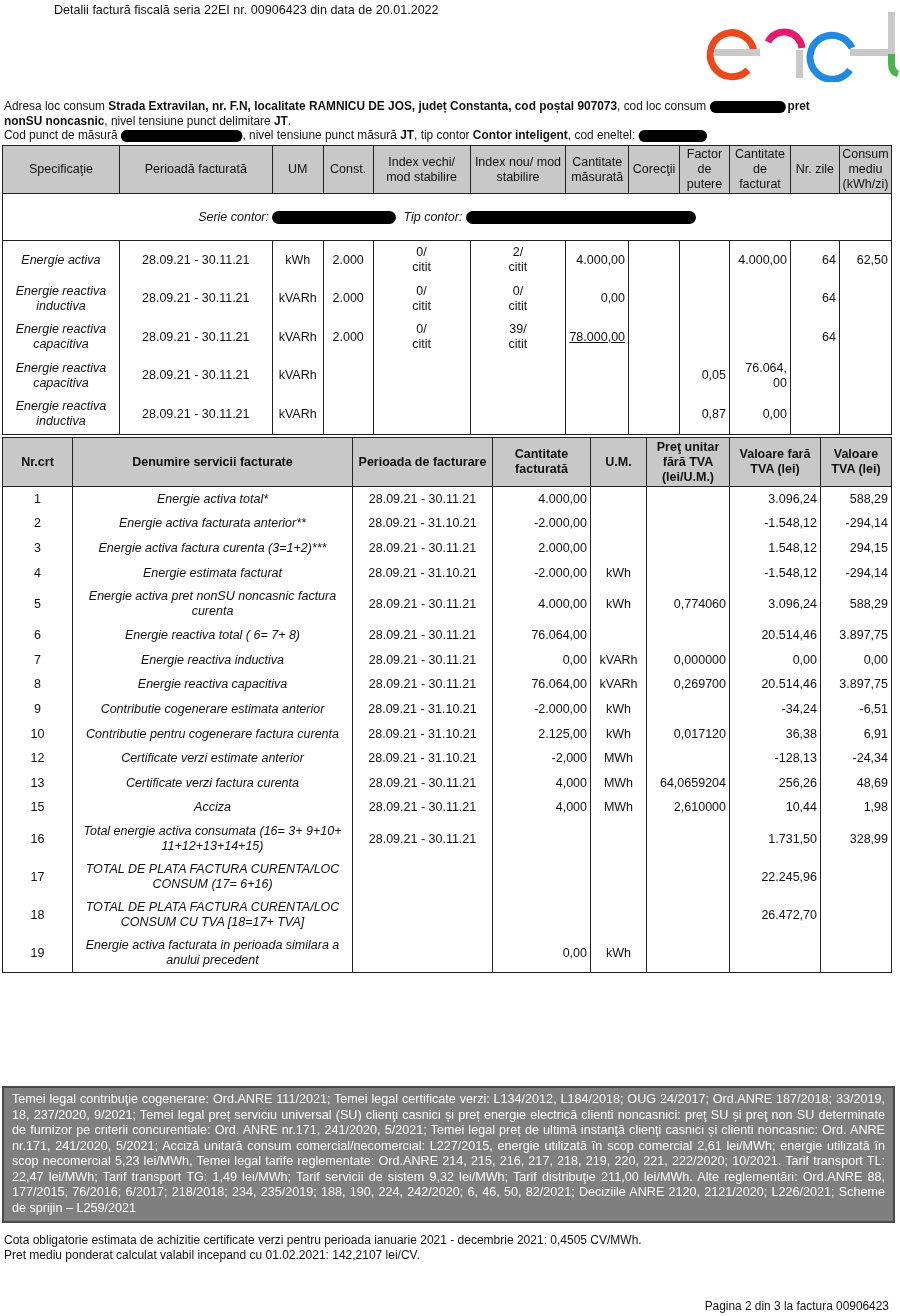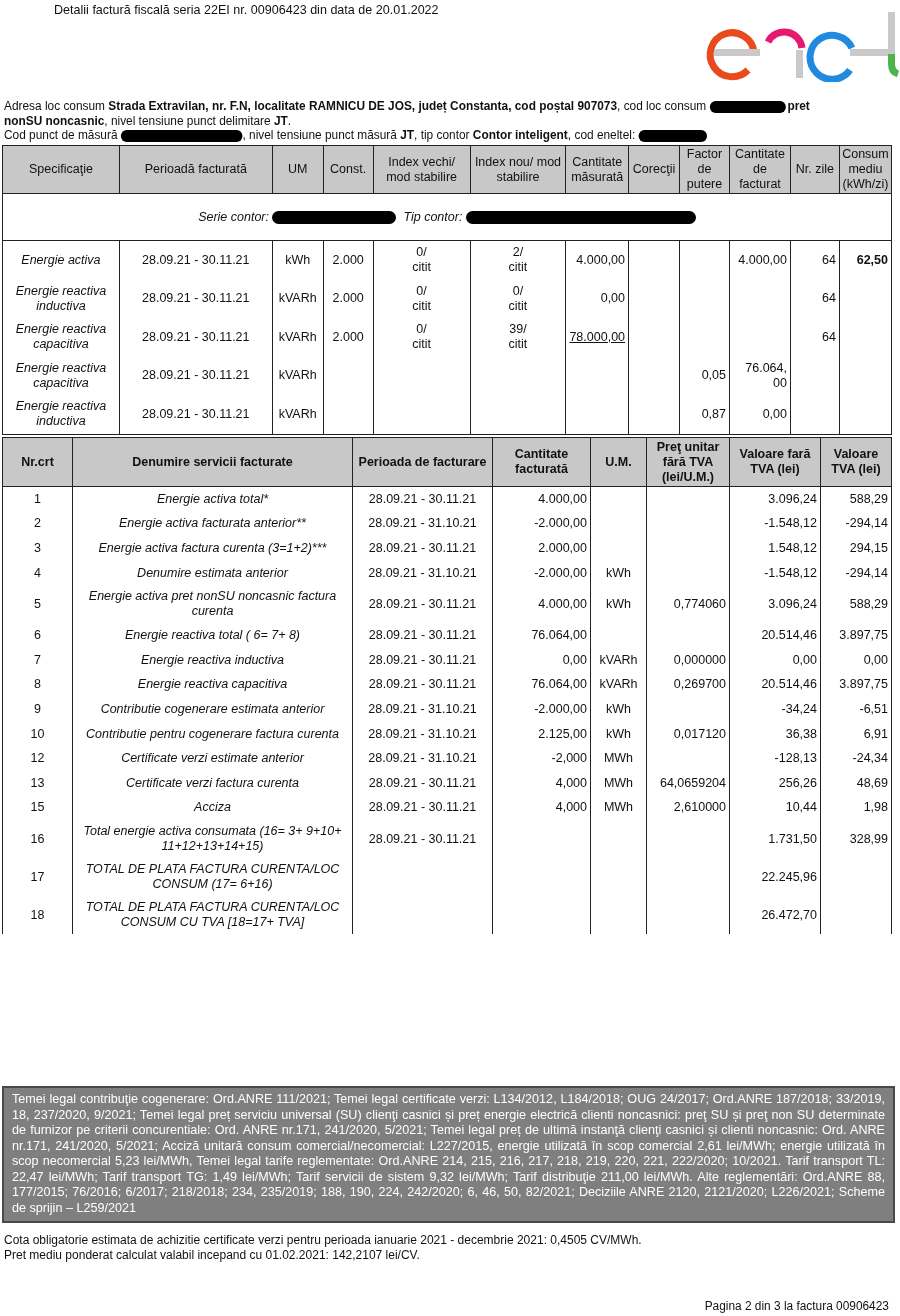--- a/index.html
+++ b/index.html
@@ -100,21 +100,21 @@
         <td class="c" style="white-space: pre-line;">2.000</td>
         <td class="c" style="white-space: pre-line;">0/
 citit</td>
         <td class="c" style="white-space: pre-line;">2/
 citit</td>
         <td class="r" style="white-space: pre-line;">4.000,00</td>
         <td class="c" style="white-space: pre-line;"></td>
         <td class="r" style="white-space: pre-line;"></td>
         <td class="r" style="white-space: pre-line;">4.000,00</td>
         <td class="r" style="white-space: pre-line;">64</td>
-        <td class="r" style="white-space: pre-line; font-weight: bold;">62,50</td>
+        <td class="r" style="white-space: pre-line;">62,50</td>
       </tr>
       <tr>
         <td class="l" style="white-space: pre-line;">Energie reactiva inductiva</td>
         <td class="c" style="white-space: pre-line;">28.09.21 - 30.11.21</td>
         <td class="c" style="white-space: pre-line;">kVARh</td>
         <td class="c" style="white-space: pre-line;">2.000</td>
         <td class="c" style="white-space: pre-line;">0/
 citit</td>
         <td class="c" style="white-space: pre-line;">0/
 citit</td>
@@ -222,21 +222,21 @@
         <td class="l">Energie activa factura curenta (3=1+2)***</td>
         <td class="c">28.09.21 - 30.11.21</td>
         <td class="r">2.000,00</td>
         <td class="c"></td>
         <td class="r"></td>
         <td class="r">1.548,12</td>
         <td class="r">294,15</td>
       </tr>
       <tr class="">
         <td class="c">4</td>
-        <td class="l">Denumire estimata anterior</td>
+        <td class="l">Energie estimata facturat</td>
         <td class="c">28.09.21 - 31.10.21</td>
         <td class="r">-2.000,00</td>
         <td class="c">kWh</td>
         <td class="r"></td>
         <td class="r">-1.548,12</td>
         <td class="r">-294,14</td>
       </tr>
       <tr class="tall">
         <td class="c">5</td>
         <td class="l">Energie activa pret nonSU noncasnic factura curenta</td>
@@ -350,20 +350,30 @@
       <tr class="tall">
         <td class="c">18</td>
         <td class="l">TOTAL DE PLATA FACTURA CURENTA/LOC CONSUM CU TVA [18=17+ TVA]</td>
         <td class="c"></td>
         <td class="r"></td>
         <td class="c"></td>
         <td class="r"></td>
         <td class="r">26.472,70</td>
         <td class="r"></td>
       </tr>
+      <tr class="tall last">
+        <td class="c">19</td>
+        <td class="l">Energie activa facturata in perioada similara a anului precedent</td>
+        <td class="c"></td>
+        <td class="r">0,00</td>
+        <td class="c">kWh</td>
+        <td class="r"></td>
+        <td class="r"></td>
+        <td class="r"></td>
+      </tr>
     </tbody>
 </table>
 
 <div id="legal">Temei legal contribuţie cogenerare: Ord.ANRE 111/2021; Temei legal certificate verzi: L134/2012, L184/2018; OUG 24/2017; Ord.ANRE 187/2018; 33/2019, 18, 237/2020, 9/2021; Temei legal preț serviciu universal (SU) clienţi casnici și preț energie electrică clienti noncasnici: preţ SU și preţ non SU determinate de furnizor pe criterii concurentiale: Ord. ANRE nr.171, 241/2020, 5/2021; Temei legal preț de ultimă instanţă clienţi casnici și clienti noncasnic: Ord. ANRE nr.171, 241/2020, 5/2021; Acciză unitară consum comercial/necomercial: L227/2015, energie utilizată în scop comercial 2,61 lei/MWh; energie utilizată în scop necomercial 5,23 lei/MWh, Temei legal tarife reglementate: Ord.ANRE 214, 215, 216, 217, 218, 219, 220, 221, 222/2020; 10/2021. Tarif transport TL: 22,47 lei/MWh; Tarif transport TG: 1,49 lei/MWh; Tarif servicii de sistem 9,32 lei/MWh; Tarif distribuţie 211,00 lei/MWh. Alte reglementări: Ord.ANRE 88, 177/2015; 76/2016; 6/2017; 218/2018; 234, 235/2019; 188, 190, 224, 242/2020; 6, 46, 50, 82/2021; Deciziile ANRE 2120, 2121/2020; L226/2021; Scheme de sprijin – L259/2021</div>
 
 <div id="notes">
   <div>Cota obligatorie estimata de achizitie certificate verzi pentru perioada ianuarie 2021 - decembrie 2021: 0,4505 CV/MWh.</div>
   <div>Pret mediu ponderat calculat valabil incepand cu 01.02.2021: 142,2107 lei/CV.</div>
 </div>
 

